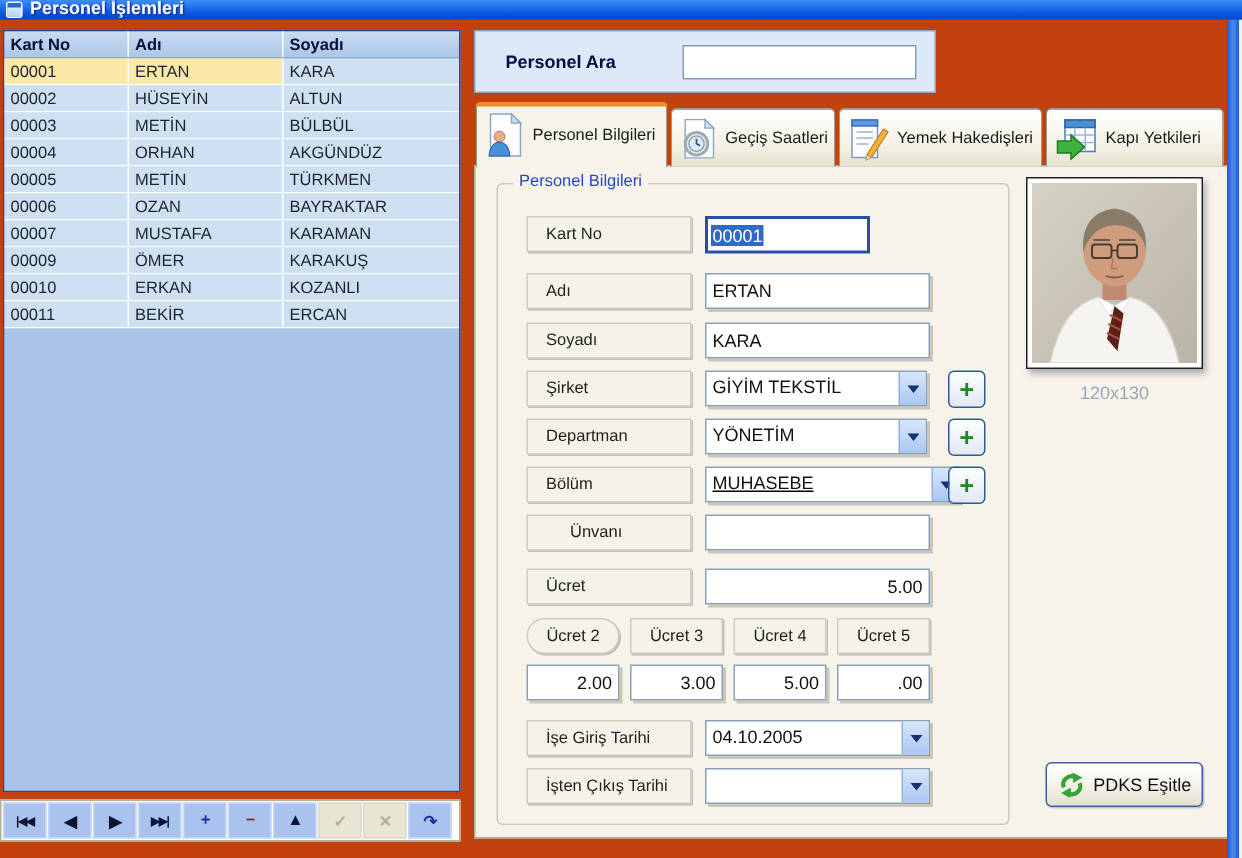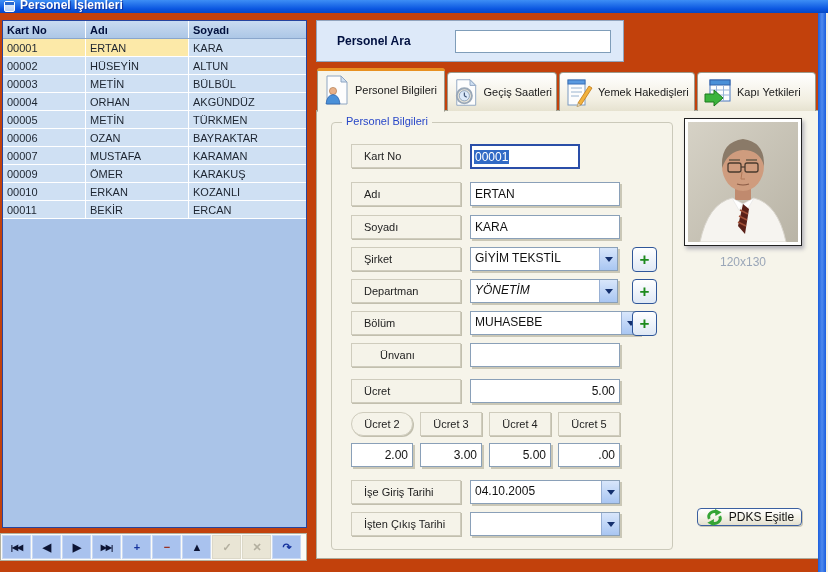--- a/index.html
+++ b/index.html
@@ -107,21 +107,21 @@
     display:flex; align-items:center; justify-content:center; cursor:pointer; line-height:1; }
 
   
   .photo-frame { position:absolute; left:367px; top:7px; width:118px; height:128px;
     background:#fff; border:1px solid #222; padding:3px; box-shadow:2px 3px 4px rgba(90,90,120,.45); }
   .photo-frame svg { display:block; width:110px; height:120px; }
   .photo-caption { position:absolute; left:367px; top:144px; width:118px; text-align:center;
     font-size:12px; color:#9aa6b8; }
 
   
-  .pdks-btn { position:absolute; left:380px; top:397px; width:105px; height:18px;
+  .pdks-btn { position:absolute; left:380px; top:397px; width:105px; height:30px;
     border:1px solid #3b5fa0; border-radius:4px; background:linear-gradient(#ffffff,#f2f0e4 60%,#e2dfcf);
     box-shadow:1px 1px 0 #c8c5b4; display:flex; align-items:center; justify-content:center; gap:5px;
     font-size:12px; color:#111; cursor:pointer; }
 
   .r { position:absolute; }
 </style>
 </head>
 <body>
 
 <div id="window">
@@ -272,28 +272,28 @@
     <input class="finput r" style="left: 153px; top: 104px; width: 150px;" value="KARA">
 
     <div class="flabel r" style="left:34px; top:136px;">Şirket</div>
     <div class="combo r" style="left:153px; top:136px; width:148px;">
       <div class="cval">GİYİM TEKSTİL</div>
       <div class="cbtn"></div>
     </div>
     <div class="plusbtn r" style="left:315px; top:136px;">+</div>
 
     <div class="flabel r" style="left:34px; top:168px;">Departman</div>
-    <div class="combo r" style="left:153px; top:168px; width:148px;font-style:italic;">
+    <div class="combo r" style="left:153px; top:168px; width:148px;">
       <div class="cval">YÖNETİM</div>
       <div class="cbtn"></div>
     </div>
     <div class="plusbtn r" style="left:315px; top:168px;">+</div>
 
     <div class="flabel r" style="left:34px; top:200px;">Bölüm</div>
-    <div class="combo r" style="left:153px; top:200px; width:170px;">
+    <div class="combo r" style="left:153px; top:200px; width:170px;text-decoration:underline;">
       <div class="cval">MUHASEBE</div>
       <div class="cbtn"></div>
     </div>
     <div class="plusbtn r" style="left:315px; top:200px;">+</div>
 
     <div class="flabel r" style="left:34px; top:232px;padding-left:28px;">Ünvanı</div>
     <input class="finput r" style="left: 153px; top: 232px; width: 150px;" value="">
 
     <div class="flabel r" style="left:34px; top:268px;">Ücret</div>
     <input class="finput right r" style="left: 153px; top: 268px; width: 150px;" value="5.00">

